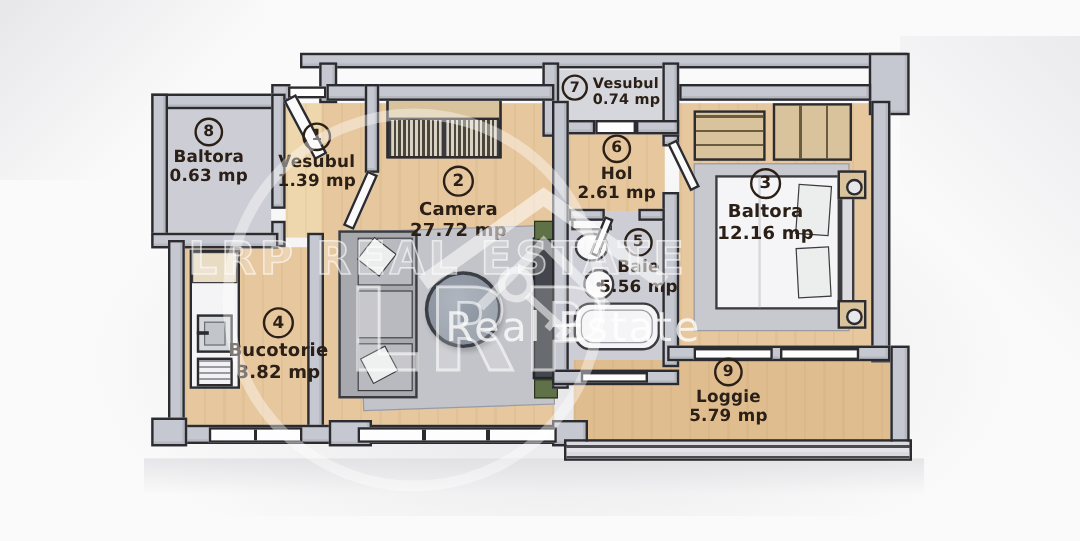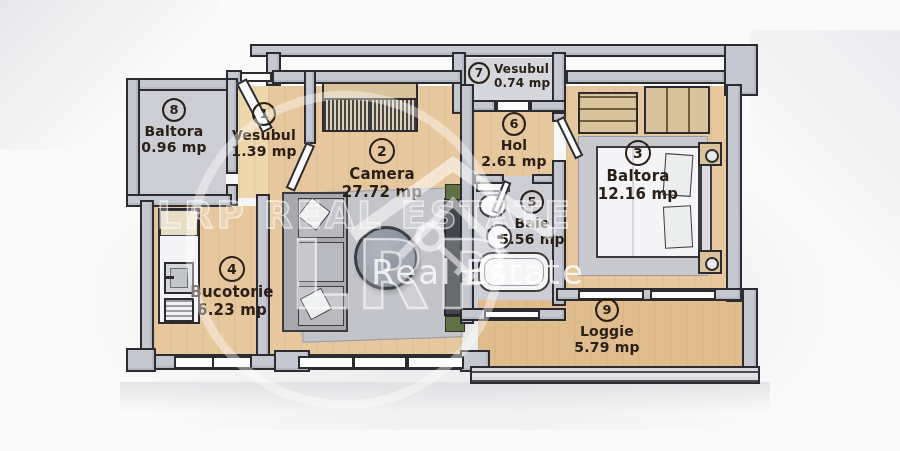--- a/index.html
+++ b/index.html
@@ -152,21 +152,21 @@
   <div style="position:absolute;z-index:4;left:470px;top:366px;width:290px;height:18px;border:2px solid var(--outline);box-sizing:border-box;background:repeating-linear-gradient(to bottom,#d9dadf 0 3px,#4a4a4f 3px 5px,#e4e4e8 5px 9px);"></div>
 
   <div class="door" style="left:236px;top:84px;width:12px;height:56px;transform:rotate(-28deg);transform-origin:top left;"></div>
   <div class="door" style="left:306px;top:142px;width:10px;height:50px;transform:rotate(24deg);transform-origin:top left;"></div>
   <div class="door" style="left:556px;top:120px;width:9px;height:44px;transform:rotate(-26deg);transform-origin:top left;"></div>
   <div class="door" style="left:504px;top:180px;width:8px;height:34px;transform:rotate(22deg);transform-origin:top left;"></div>
 
   <div class="label" style="left:128px;top:98px;width:92px;">
     <span class="circ">8</span><br>
     <span>Baltora</span><br>
-    <span>0.96 mp</span>
+    <span>0.63 mp</span>
   </div>
   <div class="label" style="left:218px;top:102px;width:92px;">
     <span class="circ">1</span><br>
     <span>Vesubul</span><br>
     <span>1.39 mp</span>
   </div>
   <div class="label big" style="left:334px;top:138px;width:96px;">
     <span class="circ">2</span><br>
     <span>Camera</span><br>
     <span>27.72 mp</span>
@@ -191,21 +191,21 @@
     <span>12.16 mp</span>
   </div>
   <div class="label" style="left:494px;top:190px;width:76px;">
     <span class="circ">5</span><br>
     <span>Baie</span><br>
     <span>5.56 mp</span>
   </div>
   <div class="label big" style="left:182px;top:256px;width:100px;">
     <span class="circ">4</span><br>
     <span>Bucotorie</span><br>
-    <span>6.23 mp</span>
+    <span>3.82 mp</span>
   </div>
   <div class="label" style="left:562px;top:298px;width:90px;">
     <span class="circ">9</span><br>
     <span>Loggie</span><br>
     <span>5.79 mp</span>
   </div>
 
   <svg class="wm" style="left:100px;top:60px;" width="560" height="370" viewBox="0 0 560 370">
     <circle cx="245" cy="190" r="155" fill="none" stroke="rgba(255,255,255,0.40)" stroke-width="9"></circle>
     <path d="M258 172 L353 104 L448 172" fill="none" stroke="rgba(255,255,255,0.55)" stroke-width="13" stroke-linecap="square"></path>

